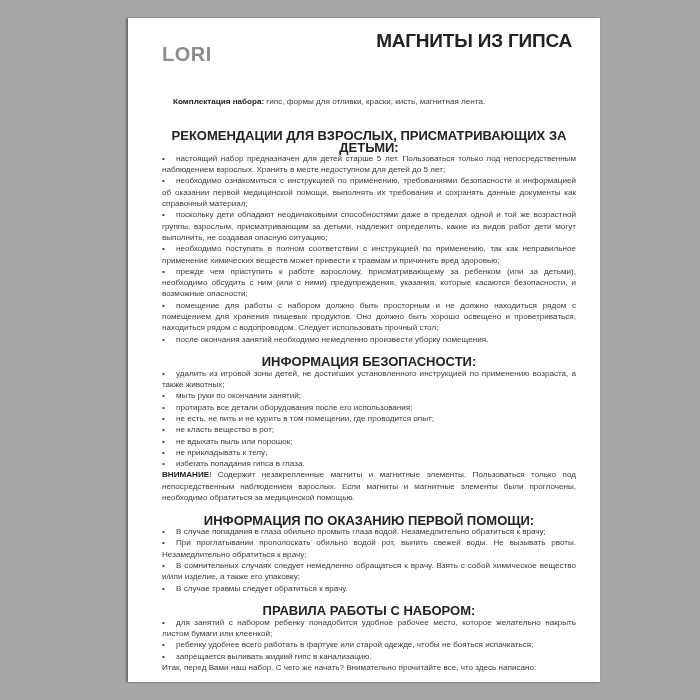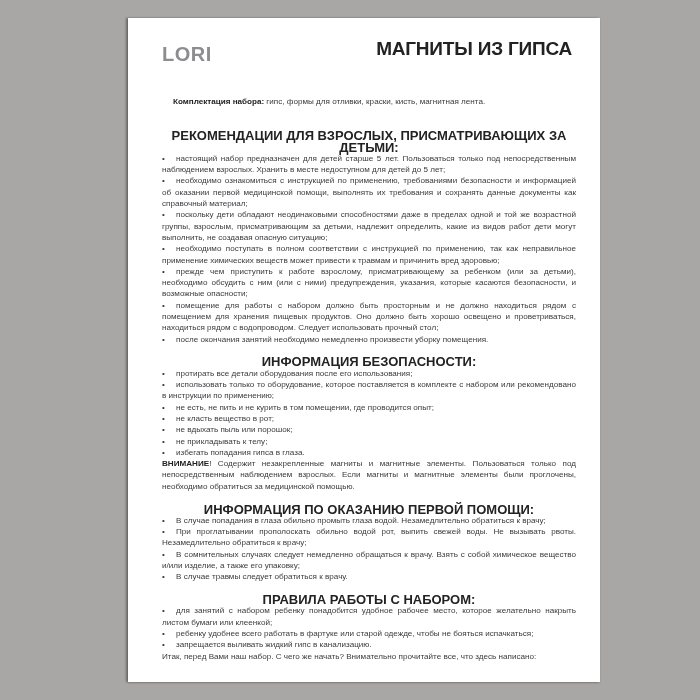--- a/index.html
+++ b/index.html
@@ -13,21 +13,21 @@
     position:absolute; left:128px; top:18px; width:472px; height:664px;
     background:#ffffff;
     box-shadow:-2px 0 2px rgba(0,0,0,0.35), 0 1px 2px rgba(0,0,0,0.15);
   }
   .logo {
     position:absolute; left:34px; top:25px;
     font-family:"Liberation Sans", sans-serif; font-weight:bold;
     font-size:20px; color:#8d8d90; letter-spacing:0.5px;
   }
   .title {
-    position:absolute; right:28px; top:20px;
+    position:absolute; right:28px; top:12px;
     font-weight:bold; font-size:19px; color:#222; letter-spacing:-0.2px;
   }
   .content {
     position:absolute; left:34px; top:78px; width:414px;
     font-size:8.1px; line-height:11.3px; color:#3a3a3e;
     text-align:justify;
   }
   .kit { margin:0 0 23px 0; text-align:left; }
   .kit b { color:#222;padding-left:11px; }
   .sec-h {
@@ -58,22 +58,23 @@
       <p class="item"><span class="bullet">•</span><span>необходимо поступать в полном соответствии с инструкцией по применению, так как неправильное применение химических веществ может привести к травмам и причинить вред здоровью;</span></p>
       <p class="item"><span class="bullet">•</span><span>прежде чем приступить к работе взрослому, присматривающему за ребенком (или за детьми), необходимо обсудить с ним (или с ними) предупреждения, указания, которые касаются безопасности, и возможные опасности;</span></p>
       <p class="item"><span class="bullet">•</span><span>помещение для работы с набором должно быть просторным и не должно находиться рядом с помещением для хранения пищевых продуктов. Оно должно быть хорошо освещено и проветриваться, находиться рядом с водопроводом. Следует использовать прочный стол;</span></p>
       <p class="item"><span class="bullet">•</span><span>после окончания занятий необходимо немедленно произвести уборку помещения.</span></p>
     </div>
 
     <div class="gap"></div>
 
     <div>
       <p class="sec-h">ИНФОРМАЦИЯ БЕЗОПАСНОСТИ:</p>
+      <p class="item"><span class="bullet">•</span><span>удалить из игровой зоны детей, не достигших установленного инструкцией по применению возраста, а также животных;</span></p>
+      <p class="item"><span class="bullet">•</span><span>мыть руки по окончании занятий;</span></p>
       <p class="item"><span class="bullet">•</span><span>протирать все детали оборудования после его использования;</span></p>
-      <p class="item"><span class="bullet">•</span><span>использовать только то оборудование, которое поставляется в комплекте с набором или рекомендовано в инструкции по применению;</span></p>
       <p class="item"><span class="bullet">•</span><span>не есть, не пить и не курить в том помещении, где проводится опыт;</span></p>
       <p class="item"><span class="bullet">•</span><span>не класть вещество в рот;</span></p>
       <p class="item"><span class="bullet">•</span><span>не вдыхать пыль или порошок;</span></p>
       <p class="item"><span class="bullet">•</span><span>не прикладывать к телу;</span></p>
       <p class="item"><span class="bullet">•</span><span>избегать попадания гипса в глаза.</span></p>
       <p class="item warn"><b>ВНИМАНИЕ</b><span>! Содержит незакрепленные магниты и  магнитные элементы. Пользоваться только под непосредственным наблюдением взрослых. Если магниты и магнитные элементы были проглочены, необходимо обратиться за медицинской помощью.</span></p>
     </div>
 
     <div class="gap"></div>
 

